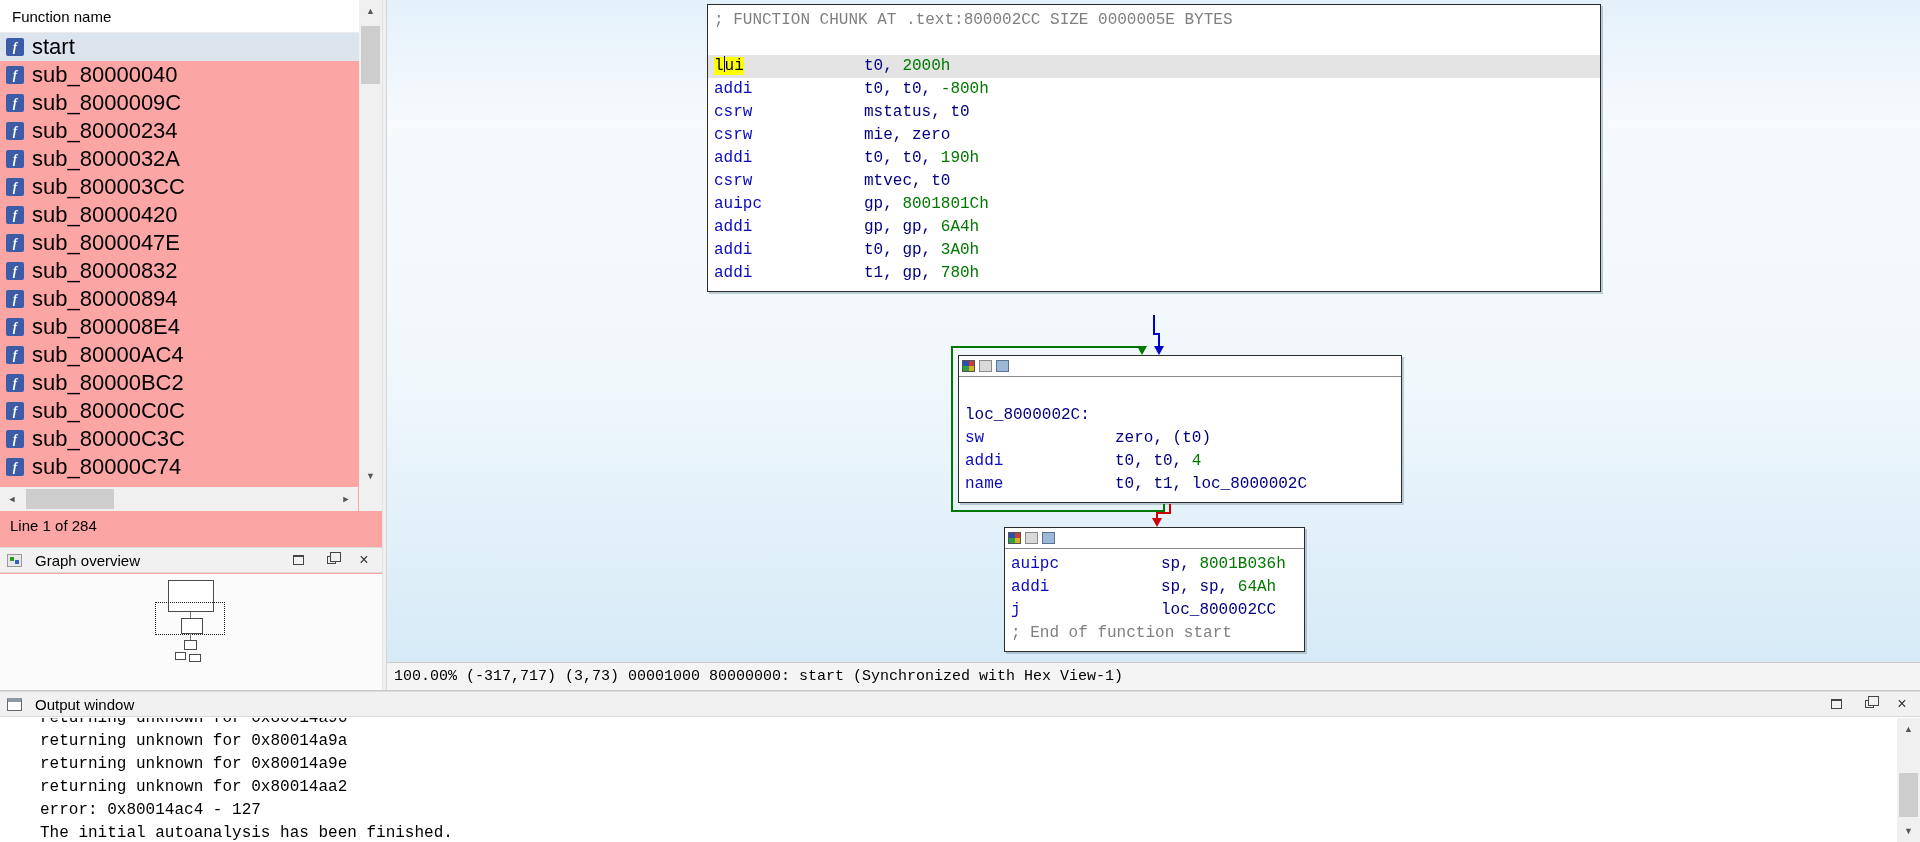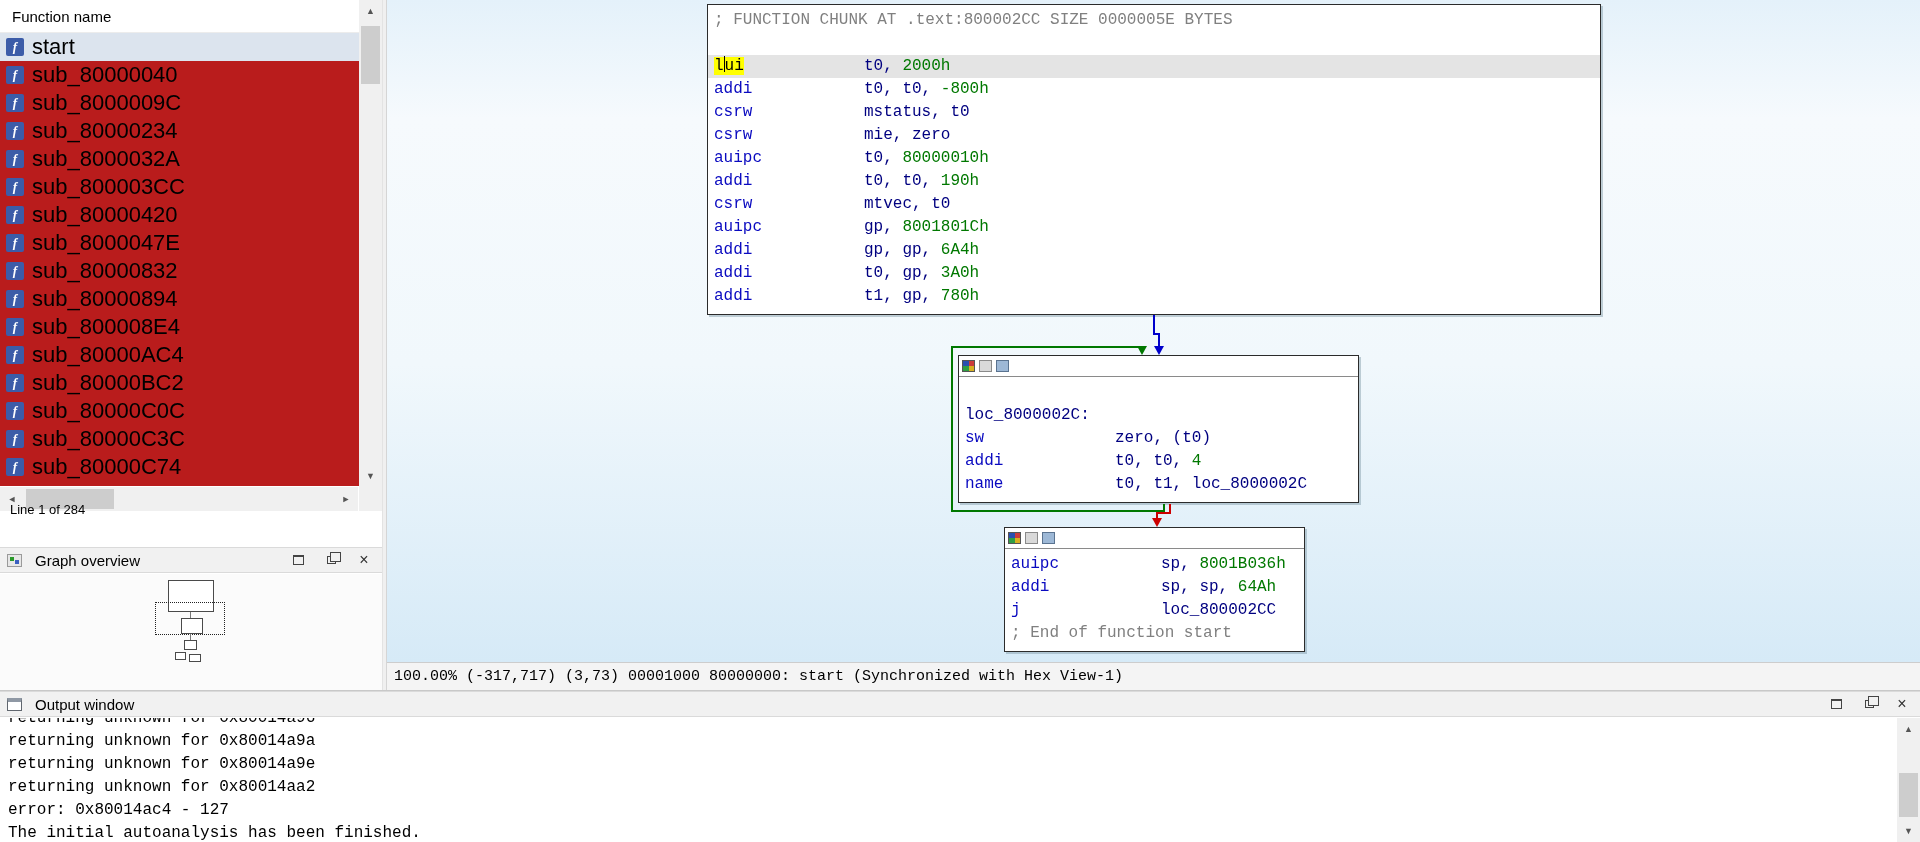--- a/index.html
+++ b/index.html
@@ -3,21 +3,21 @@
 <meta charset="utf-8">
 <style>
   * { box-sizing: border-box; }
   html,body { margin:0; padding:0; }
   body {
     width:1920px; height:842px; overflow:hidden; position:relative;
     background:#ffffff; font-family:"Liberation Sans", sans-serif; color:#000;
   }
 
   
-  .functions-panel { position:absolute; left:0; top:0; width:382px; height:486px; background:#b91c1c; }
+  .functions-panel { position:absolute; left:0; top:0; width:382px; height:690px; background:#fca5a5; }
   .fn-header {
     position:absolute; left:0; top:0; right:23px; height:33px; line-height:33px;
     padding-left:12px; font-size:15px; background:#fff; border-bottom:1px solid #ececec;
   }
   .fn-list { position:absolute; left:0; top:33px; right:23px; height:454px; overflow:hidden; }
   .fn-row { height:28px; display:flex; align-items:center; font-size:16px; white-space:nowrap; cursor:default; }
   .fn-row.selected { background:var(--selection); }
   .fn-icon {
     width:18px; height:18px; min-width:18px; margin:0 8px 0 6px; border-radius:2px;
     background:#3c5ca8; color:#fff; display:flex; align-items:center; justify-content:center;
@@ -35,21 +35,21 @@
   .sb-thumb { position:absolute; background:#cdcdcd; }
   .fn-vscroll { position:absolute; right:0; top:0; width:23px; height:487px; }
   .fn-vscroll .sb-up { position:absolute; top:0; }
   .fn-vscroll .sb-down { position:absolute; bottom:0; }
   .fn-vscroll .sb-thumb { left:2px; right:2px; top:26px; height:58px; }
   .fn-hscroll { position:absolute; left:0; top:487px; width:358px; height:24px; }
   .fn-hscroll .sb-left { position:absolute; left:0; top:0; }
   .fn-hscroll .sb-right { position:absolute; right:0; top:0; }
   .fn-hscroll .sb-thumb { top:2px; bottom:2px; left:26px; width:88px; }
   .fn-corner { position:absolute; right:0; top:487px; width:23px; height:24px; background:#f0f0f0; }
-  .fn-status { position:absolute; left:10px; top:502px; font-size:13px; }
+  .fn-status { position:absolute; left:10px; top:517px; font-size:15px; }
 
   
   .dock-titlebar {
     display:flex; align-items:center; background:#f1f1f1;
     border-top:1px solid #dadada; border-bottom:1px solid #dadada; height:26px;
   }
   .panel-title { font-size:15px; margin-left:13px; }
   .titlebar-btns { margin-left:auto; display:flex; align-items:center; gap:17px; padding-right:10px; }
   .tb-btn { display:flex; align-items:center; justify-content:center; width:16px; height:16px; cursor:default; color:#333; }
   .icon-max { width:11px; height:10px; border:1px solid #444; border-top:2px solid #444; display:inline-block; background:transparent; }
@@ -109,21 +109,21 @@
     font-family:"Liberation Mono","DejaVu Sans Mono", monospace; font-size:15px; line-height:27px; padding-left:7px;
     white-space:pre;
   }
 
   
   .output-panel { position:absolute; left:0; top:690px; width:1920px; height:152px; background:#fff; border-top:1px solid #c8c8c8; }
   .output-titlebar { width:100%; }
   .out-icon { width:15px; height:13px; margin-left:7px; display:inline-block; border:1px solid #60666e; border-top:4px solid #8f98a4; background:#fff; }
   .output-log { position:absolute; left:0; top:27px; right:23px; bottom:0; overflow:hidden; }
   .log-inner { margin-top:-11px; padding-left:8px; font-family:"Liberation Mono","DejaVu Sans Mono", monospace; font-size:16px; }
-  .log-line { height:23px; line-height:23px; white-space:pre; }
+  .log-line { height:23px; line-height:23px; white-space:pre;margin-left:32px; }
   .output-vscroll { position:absolute; right:0; top:27px; width:23px; bottom:0; }
   .output-vscroll .sb-up { position:absolute; top:0; }
   .output-vscroll .sb-down { position:absolute; bottom:0; }
   .output-vscroll .sb-thumb { left:2px; right:2px; bottom:25px; height:44px; }
 </style>
 </head>
 <body>
 
 <div class="functions-panel">
   <div class="fn-header">Function name</div>
@@ -240,30 +240,29 @@
 <div class="graph-area">
   <div class="graph-canvas" id="graph-canvas">
       <div class="gnode" style="left: 320px; top: 4px; width: 894px;">
         <div class="gnode-body">
           <div class="asm-line"><span class="tk-comment">; FUNCTION CHUNK AT .text:800002CC SIZE 0000005E BYTES</span></div>
           <div class="asm-line">&nbsp;</div>
           <div class="asm-line row-hl"><span class="mn"><span class="word-hl"><span>l</span><span class="caret"></span><span>ui</span></span></span><span><span class="tk-reg">t0, </span><span class="tk-num">2000h</span></span></div>
           <div class="asm-line"><span class="mn">addi</span><span><span class="tk-reg">t0, t0, </span><span class="tk-num">-800h</span></span></div>
           <div class="asm-line"><span class="mn">csrw</span><span><span class="tk-reg">mstatus, t0</span></span></div>
           <div class="asm-line"><span class="mn">csrw</span><span><span class="tk-reg">mie, zero</span></span></div>
-          <div class="asm-line"><span class="mn">auipc</span><span><span class="tk-reg">t0, </span><span class="tk-num">80000010h</span></span></div>
           <div class="asm-line"><span class="mn">addi</span><span><span class="tk-reg">t0, t0, </span><span class="tk-num">190h</span></span></div>
           <div class="asm-line"><span class="mn">csrw</span><span><span class="tk-reg">mtvec, t0</span></span></div>
           <div class="asm-line"><span class="mn">auipc</span><span><span class="tk-reg">gp, </span><span class="tk-num">8001801Ch</span></span></div>
           <div class="asm-line"><span class="mn">addi</span><span><span class="tk-reg">gp, gp, </span><span class="tk-num">6A4h</span></span></div>
           <div class="asm-line"><span class="mn">addi</span><span><span class="tk-reg">t0, gp, </span><span class="tk-num">3A0h</span></span></div>
           <div class="asm-line"><span class="mn">addi</span><span><span class="tk-reg">t1, gp, </span><span class="tk-num">780h</span></span></div>
         </div>
       </div>
-      <div class="gnode" style="left: 571px; top: 355px; width: 401px;">
+      <div class="gnode" style="left: 571px; top: 355px; width: 444px;">
         <div class="gnode-head">
           <span class="ni ni-color">
             <i></i>
             <i></i>
             <i></i>
             <i></i>
           </span>
           <span class="ni ni-frame"></span>
           <span class="ni ni-group"></span>
         </div>

